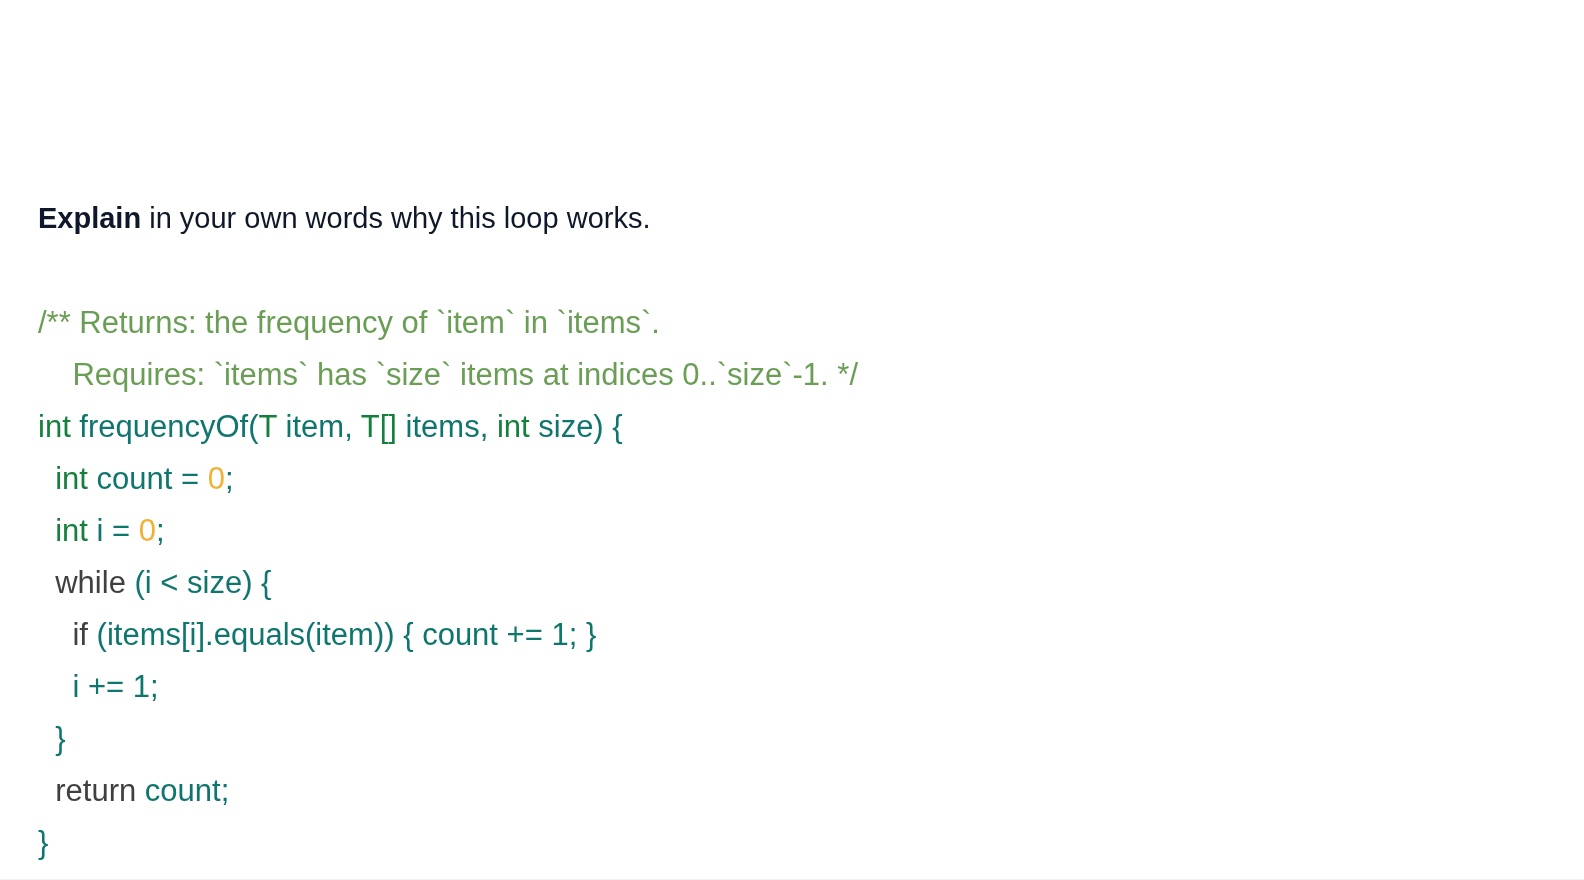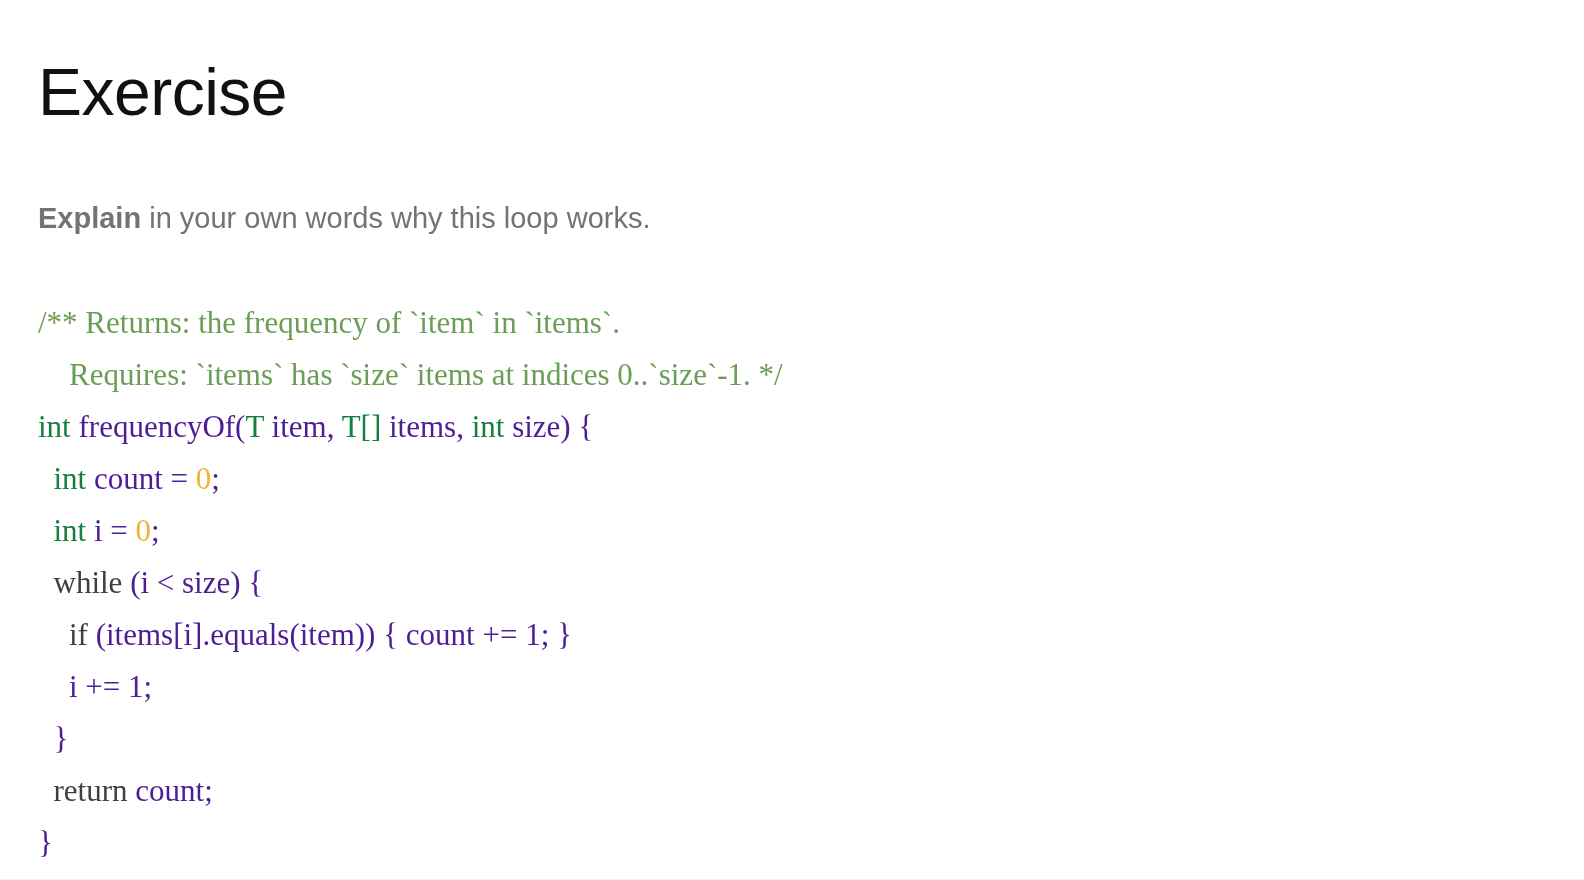--- a/index.html
+++ b/index.html
@@ -39,55 +39,54 @@
   }
 
   .prompt {
     position: absolute;
     left: 38px;
     top: 168px;
     font-family: "Liberation Sans", sans-serif;
     font-size: 29px;
     font-weight: 400;
     line-height: 42px;
-    color: #737373;
+    color: #0f172a;
     white-space: nowrap;
   }
   .prompt .lead {
     font-weight: 700;
   }
 
   .code-block {
     position: absolute;
     left: 38px;
     top: 266px;
-    font-family: Liberation Serif, serif;
+    font-family: Liberation Sans, sans-serif;
     font-size: 31px;
     line-height: 52px;
     color: #141414;
     white-space: pre;
     tab-size: 2;
   }
   .code-line {
     white-space: pre;
     min-height: 52px;
   }
 
   .tok-comment { color: #6A9E55; }
   .tok-type    { color: #15803d; }
   .tok-number  { color: #F2B134; }
   .tok-keyword { color: #404040; }
-  .tok-plain   { color: #4c1d95; }
+  .tok-plain   { color: #0f766e; }
 </style>
 </head>
 <body>
 
 <div class="slide">
 
-  <h1 class="slide-title">Exercise</h1>
 
   <p class="prompt">
     <span class="lead">Explain</span><span> in your own words why this loop works.</span>
   </p>
 
   <pre class="code-block"><div class="code-line"><span class="tok-comment">/** Returns: the frequency of `item` in `items`.</span></div><div class="code-line"><span class="tok-comment">    Requires: `items` has `size` items at indices 0..`size`-1. */</span></div><div class="code-line"><span class="tok-type">int</span><span class="tok-plain"> frequencyOf(</span><span class="tok-type">T</span><span class="tok-plain"> item, </span><span class="tok-type">T[]</span><span class="tok-plain"> items, </span><span class="tok-type">int</span><span class="tok-plain"> size) {</span></div><div class="code-line"><span class="tok-plain">  </span><span class="tok-type">int</span><span class="tok-plain"> count = </span><span class="tok-number">0</span><span class="tok-plain">;</span></div><div class="code-line"><span class="tok-plain">  </span><span class="tok-type">int</span><span class="tok-plain"> i = </span><span class="tok-number">0</span><span class="tok-plain">;</span></div><div class="code-line"><span class="tok-plain">  </span><span class="tok-keyword">while</span><span class="tok-plain"> (i &lt; size) {</span></div><div class="code-line"><span class="tok-plain">    </span><span class="tok-keyword">if</span><span class="tok-plain"> (items[i].equals(item)) { count += 1; }</span></div><div class="code-line"><span class="tok-plain">    i += 1;</span></div><div class="code-line"><span class="tok-plain">  }</span></div><div class="code-line"><span class="tok-plain">  </span><span class="tok-keyword">return</span><span class="tok-plain"> count;</span></div><div class="code-line"><span class="tok-plain">}</span></div></pre>
 
 </div>
 
 </body></html>

